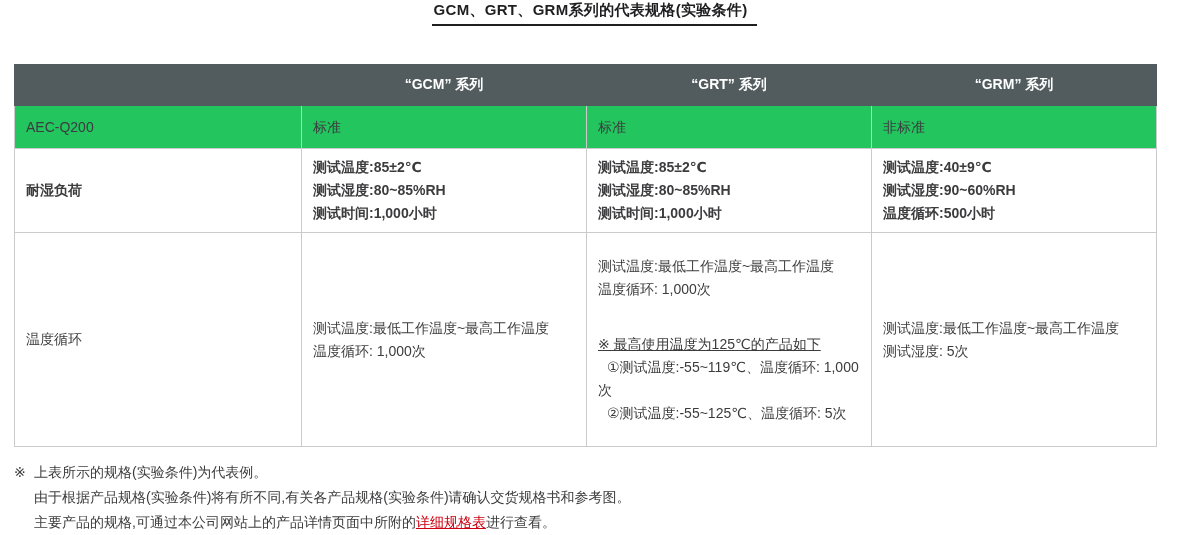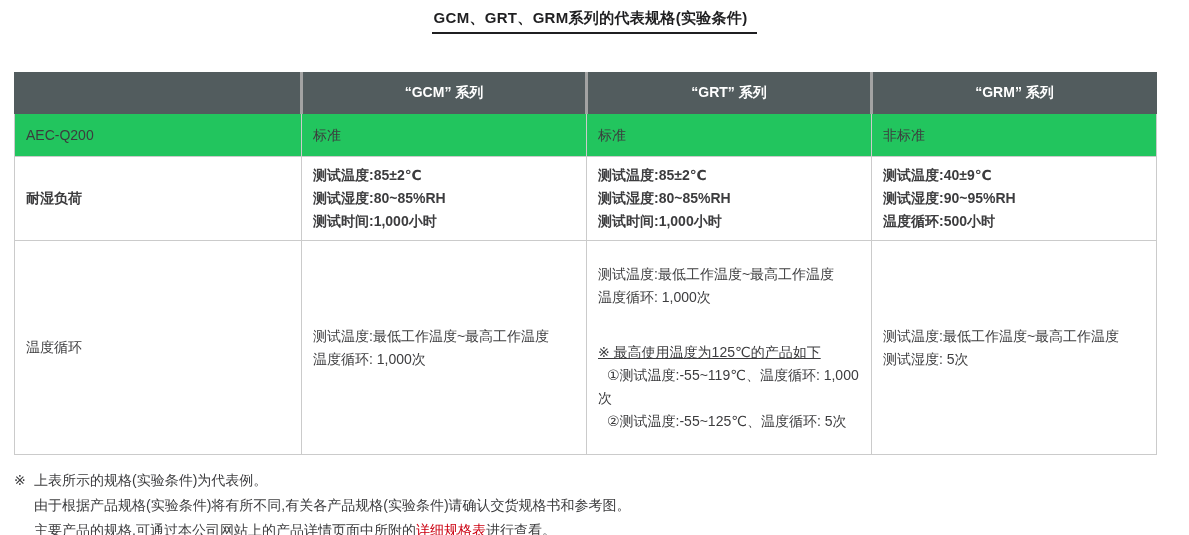--- a/index.html
+++ b/index.html
@@ -8,21 +8,21 @@
     width: 1189px;
     height: 535px;
     background: #ffffff;
     overflow: hidden;
     font-family: "Liberation Sans", "DejaVu Sans", sans-serif;
     color: #3c3c3e;
   }
   .page { width: 1189px; height: 535px; position: relative; }
 
   
-  .title-wrap { text-align: center; padding-top: 9px; }
+  .title-wrap { text-align: center; padding-top: 1px; }
   .page-title {
     display: inline-block;
     font-size: 15px;
     font-weight: 700;
     color: #1f1f21;
     border-bottom: 2px solid #1f1f21;
     padding: 0 10px 4px 2px;
     letter-spacing: 0.3px;
   }
 
@@ -39,21 +39,21 @@
   .spec-table th {
     background: #525c5e;
     color: #ffffff;
     font-size: 14px;
     font-weight: 700;
     text-align: center;
     height: 40px;
     border: 1px solid #525c5e;
     padding: 0 6px;
   }
-  .spec-table th + th { border-left: 3px solid #a3a3a3; margin-top: 19px; }
+  .spec-table th + th { border-left: 1px solid #a3a3a3; margin-top: 19px; }
 
   .spec-table td {
     border: 1px solid #cbcbcb;
     font-size: 14px;
     line-height: 23px;
     padding: 7px 11px;
     vertical-align: middle;
     background: #ffffff;
   }
   tr.row-aec td { background: #22c55e; height: 28px; }
@@ -119,21 +119,21 @@
           <div class="cell-line">测试湿度:80~85%RH</div>
           <div class="cell-line">测试时间:1,000小时</div>
         </td>
         <td>
           <div class="cell-line">测试温度:85±2℃</div>
           <div class="cell-line">测试湿度:80~85%RH</div>
           <div class="cell-line">测试时间:1,000小时</div>
         </td>
         <td>
           <div class="cell-line">测试温度:40±9℃</div>
-          <div class="cell-line">测试湿度:90~95%RH</div>
+          <div class="cell-line">测试湿度:90~60%RH</div>
           <div class="cell-line">温度循环:500小时</div>
         </td>
       </tr>
 
       <tr class="row-cycle">
         <td>温度循环</td>
         <td>
           <div class="cell-line">测试温度:最低工作温度~最高工作温度</div>
           <div class="cell-line">温度循环: 1,000次</div>
         </td>

